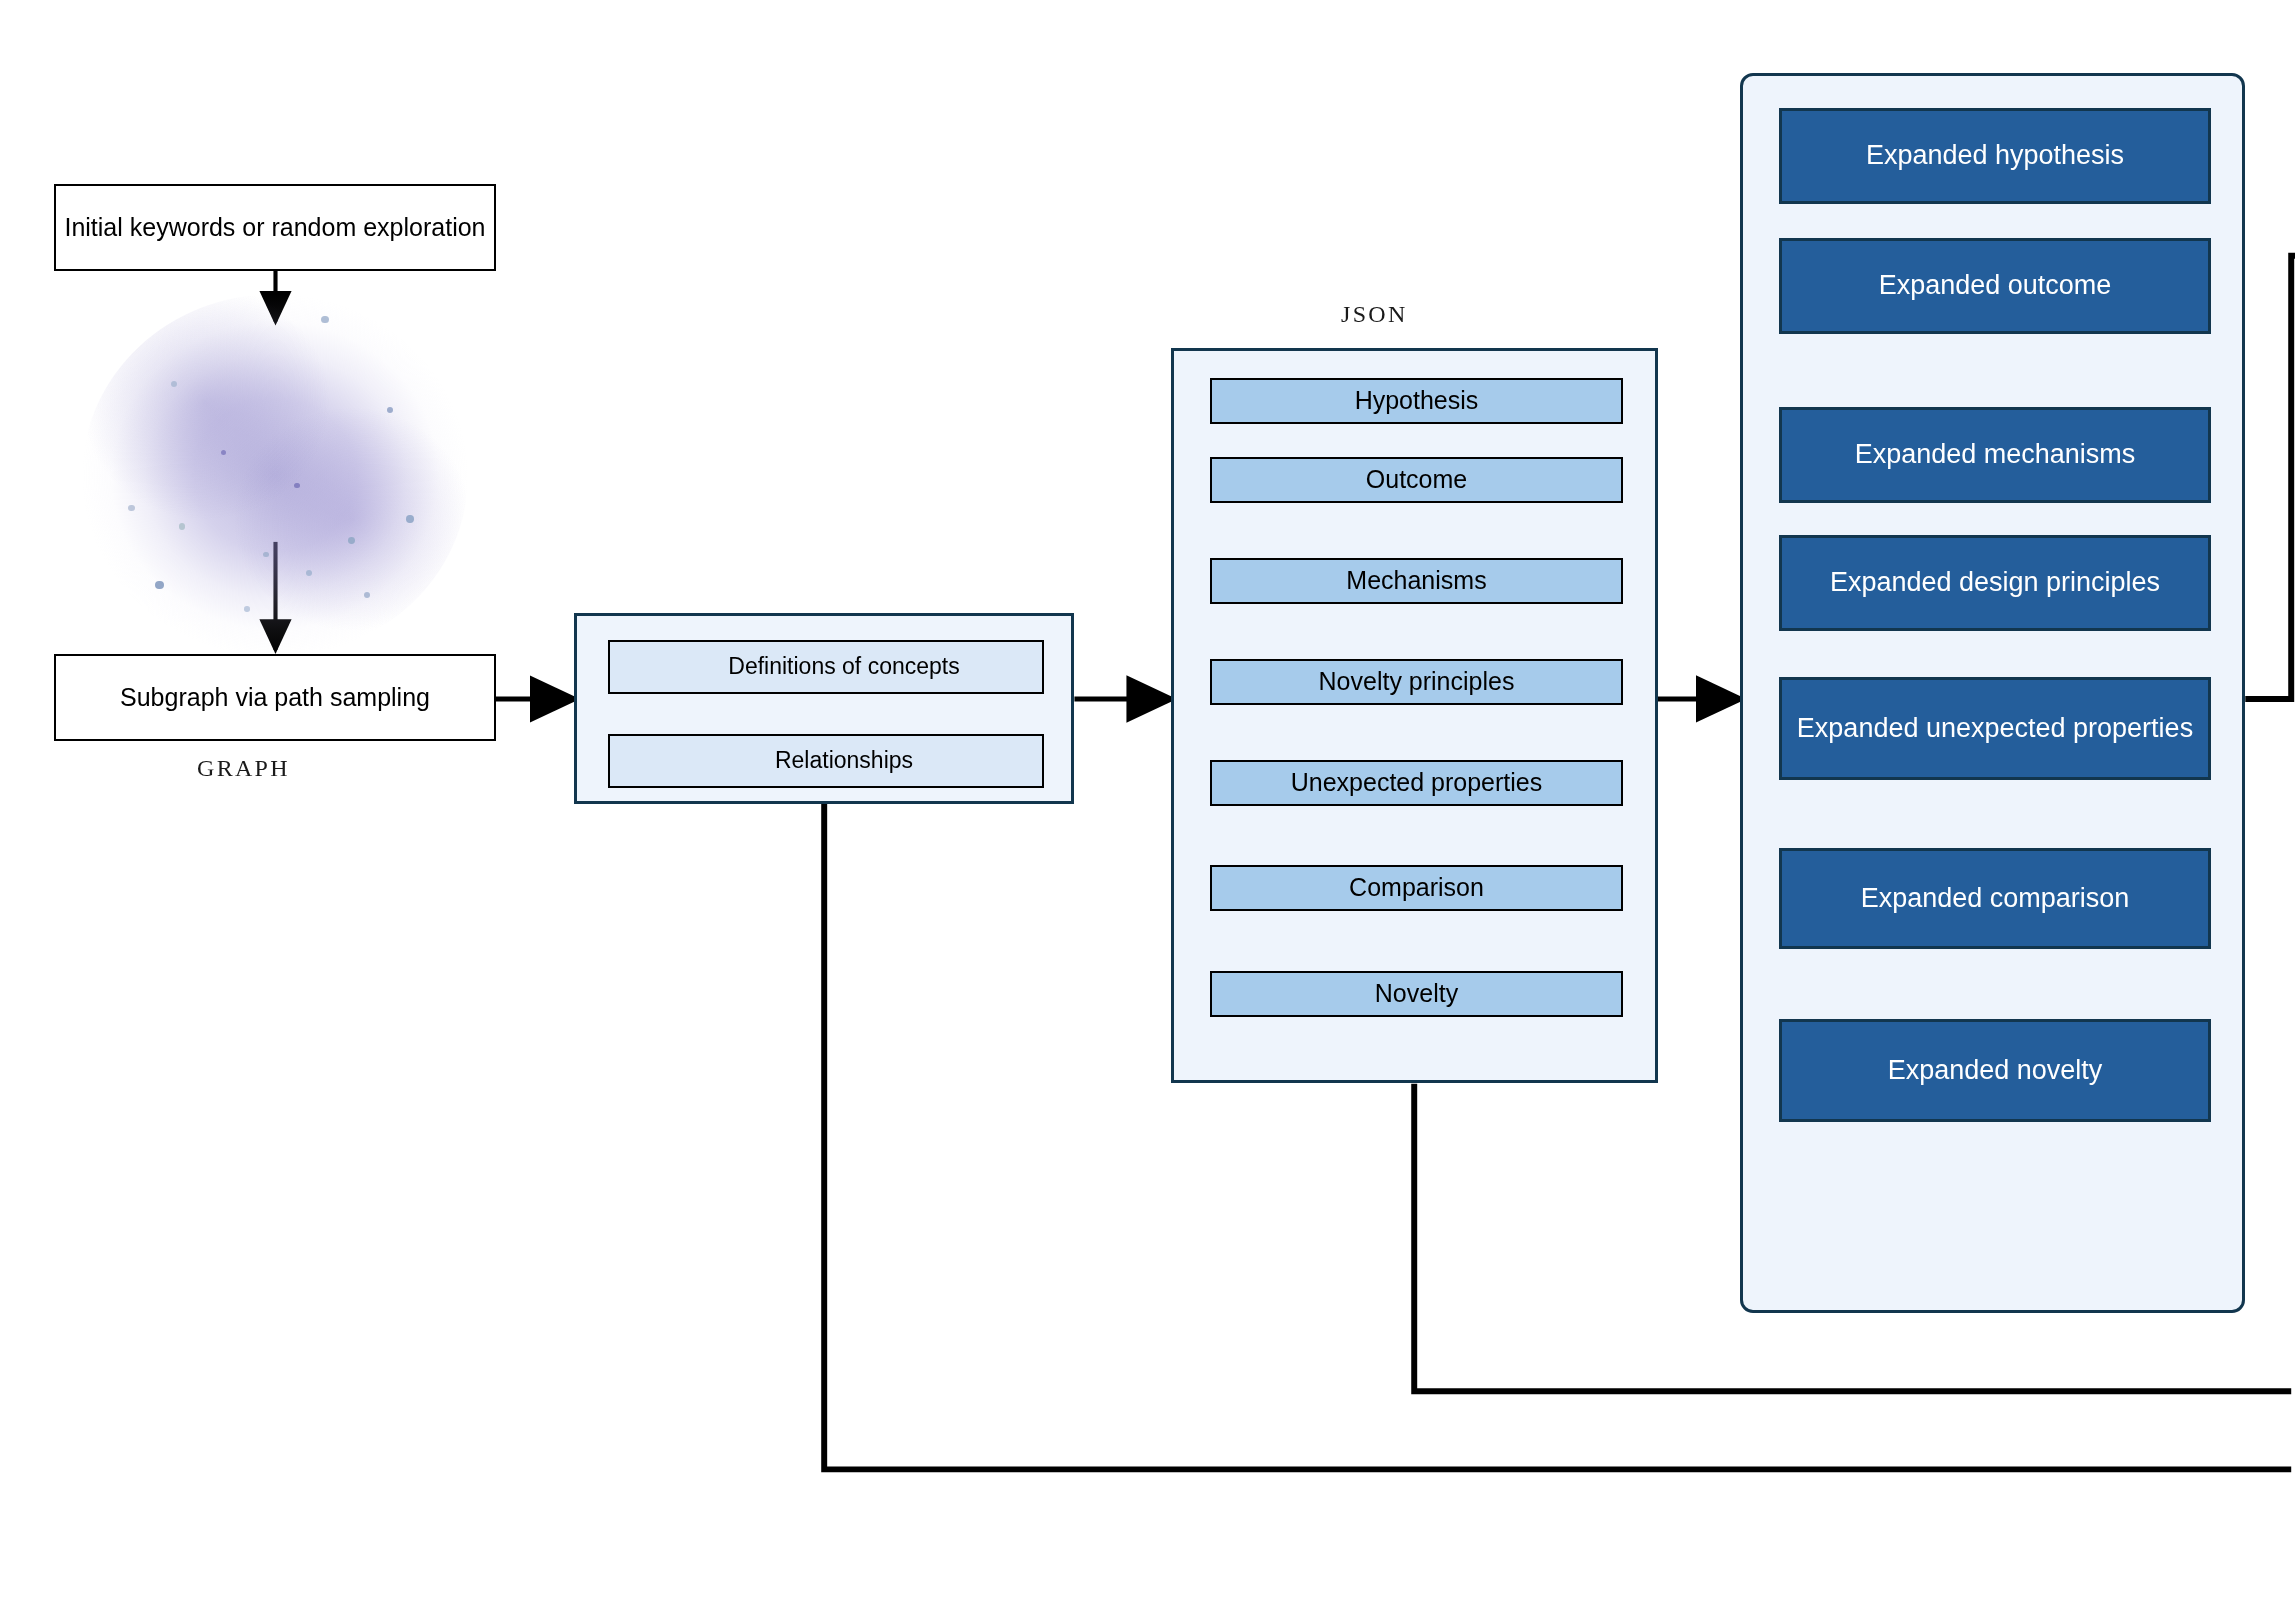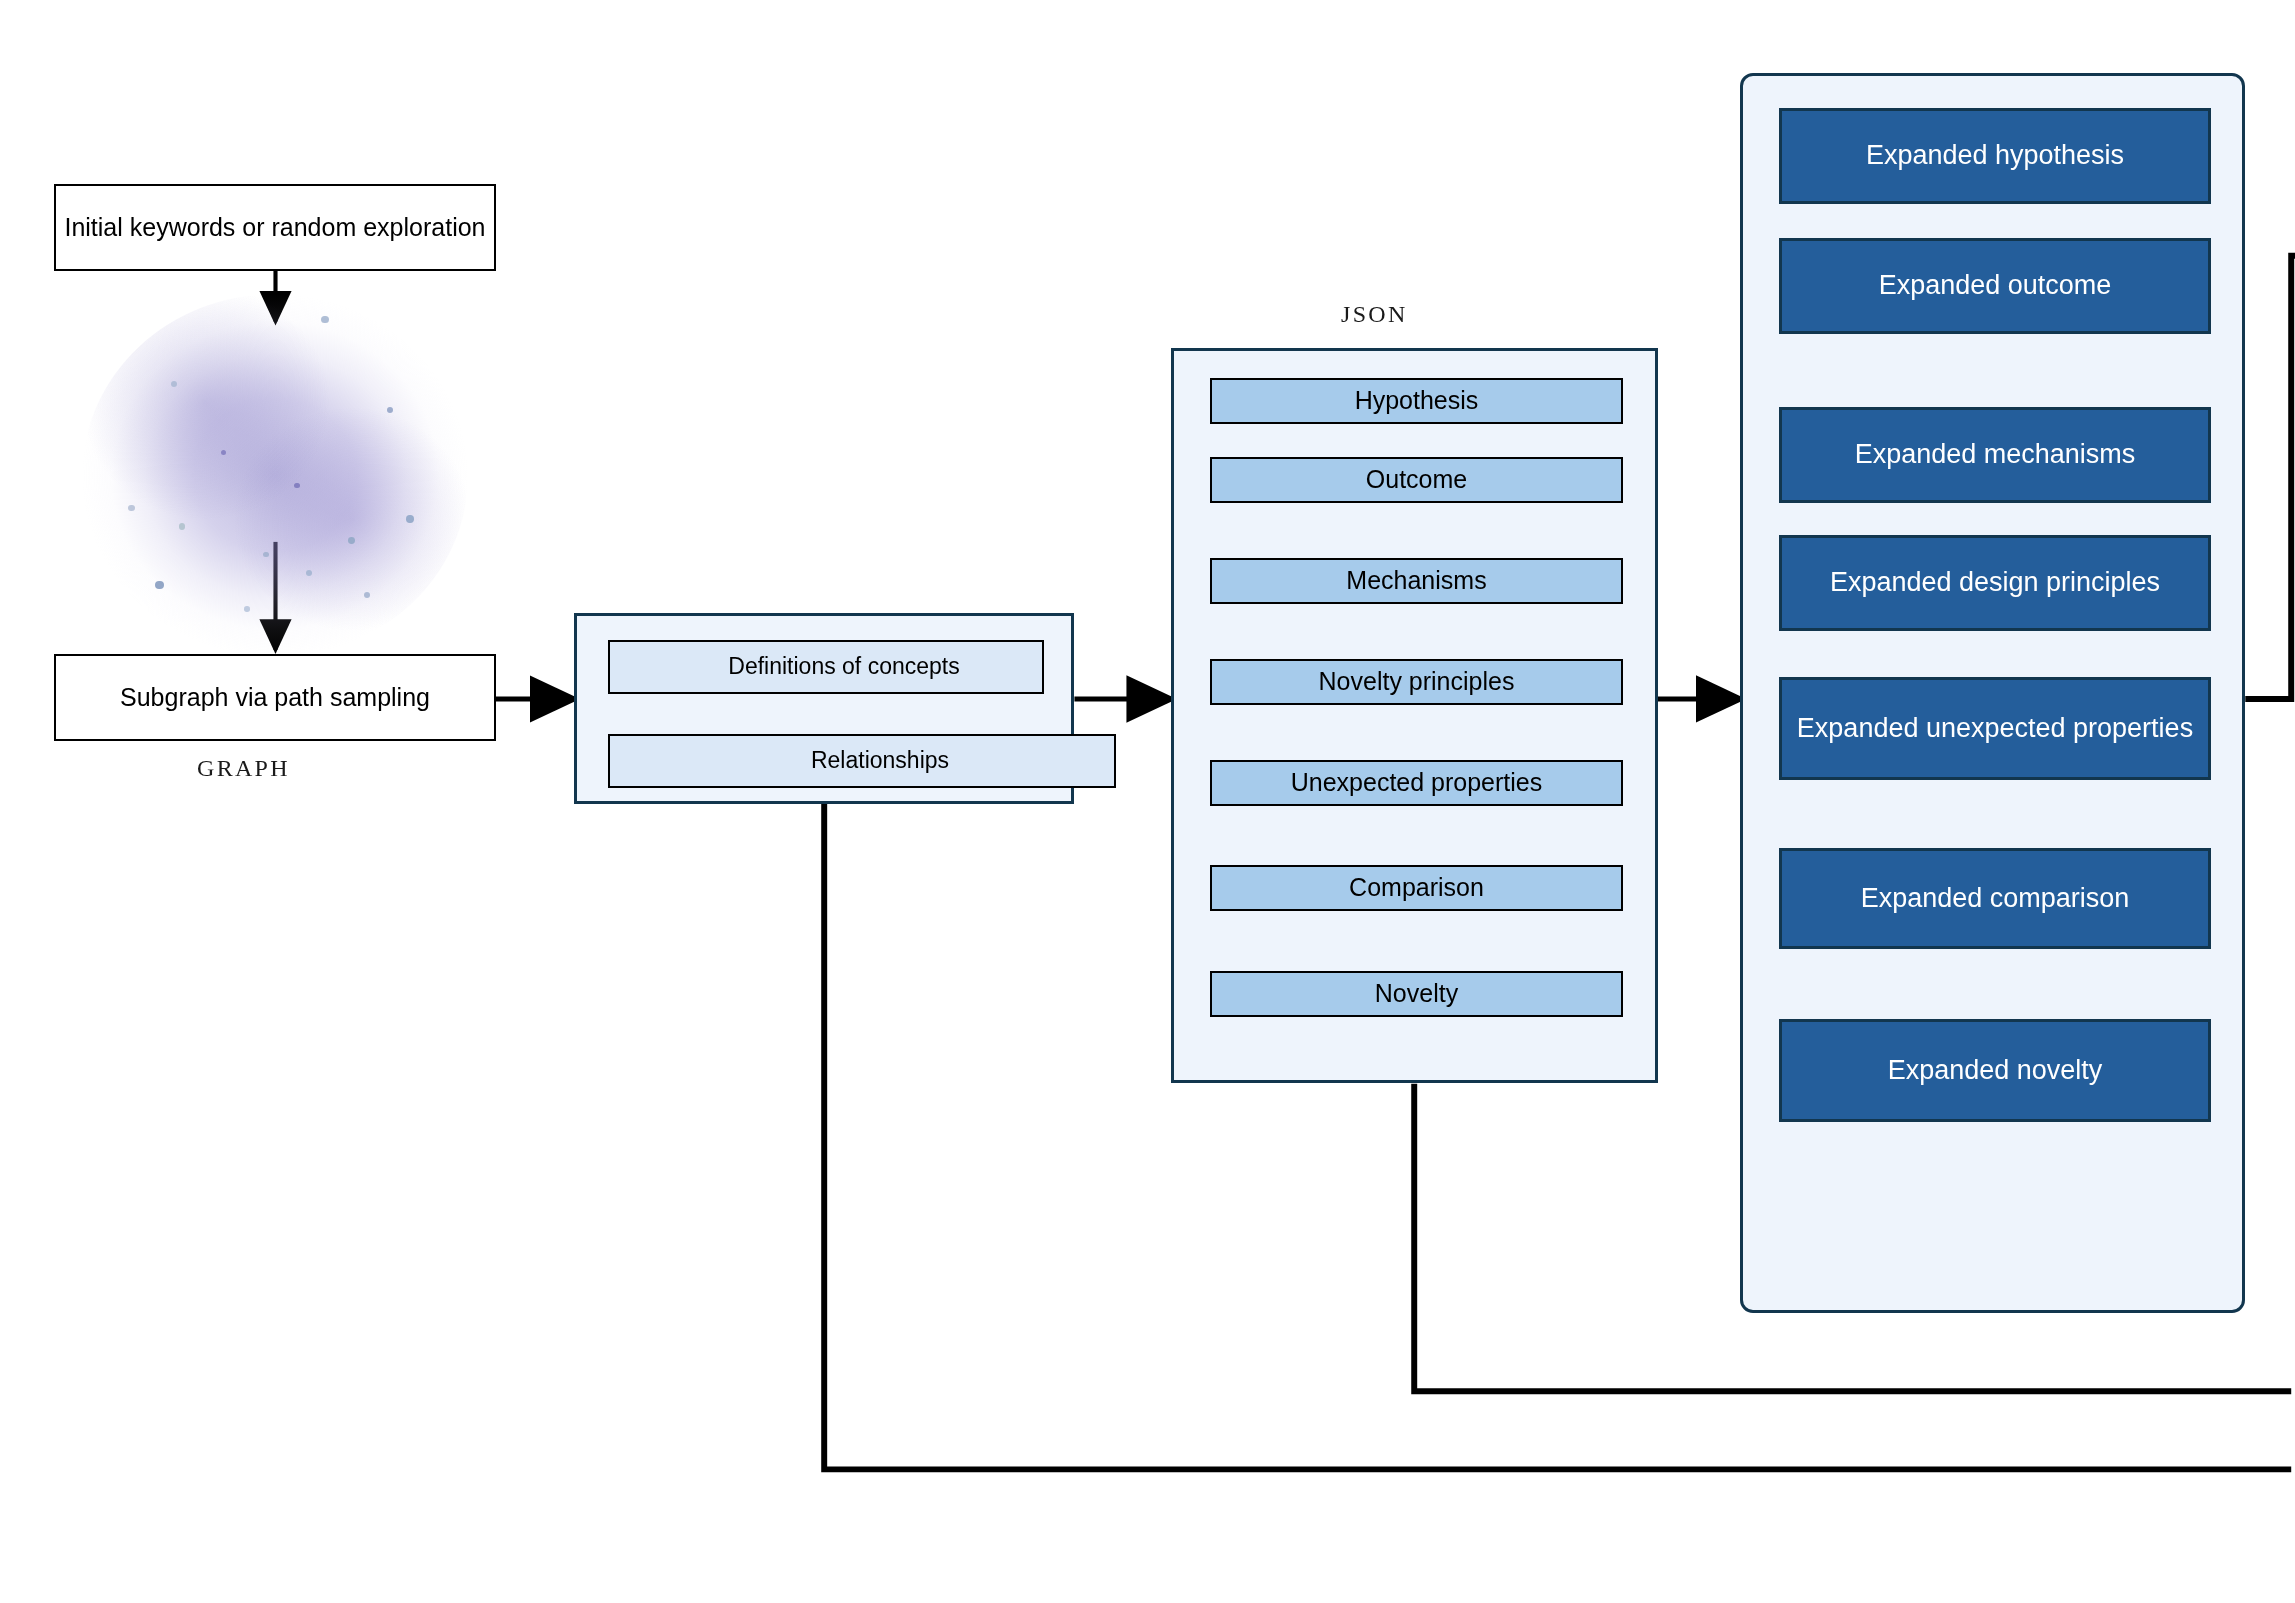--- a/index.html
+++ b/index.html
@@ -102,21 +102,21 @@
   <div class="plainbox" style="left:54px;top:654px;width:442px;height:87px;">
     <span>Subgraph via path sampling</span>
   </div>
 
   <div class="caption" style="left:197px;top:755px;">GRAPH</div>
 
   <div class="panel panel-lightblue" style="left:574px;top:613px;width:500px;height:191px;">
     <div class="chip chip-pale" style="left:31px;top:24px;width:436px;height:54px;">
       <span>Definitions of concepts</span>
     </div>
-    <div class="chip chip-pale" style="left:31px;top:118px;width:508px;height:54px;">
+    <div class="chip chip-pale" style="left:31px;top:118px;width:436px;height:54px;">
       <span>Relationships</span>
     </div>
   </div>
 
   <div class="caption" style="left:1341px;top:301px;">JSON</div>
 
   <div class="panel panel-lightblue" style="left:1171px;top:348px;width:487px;height:735px;">
     <div class="chip chip-blue" style="left:36px;top:27px;width:413px;height:46px;">
       <span>Hypothesis</span>
       </div>

